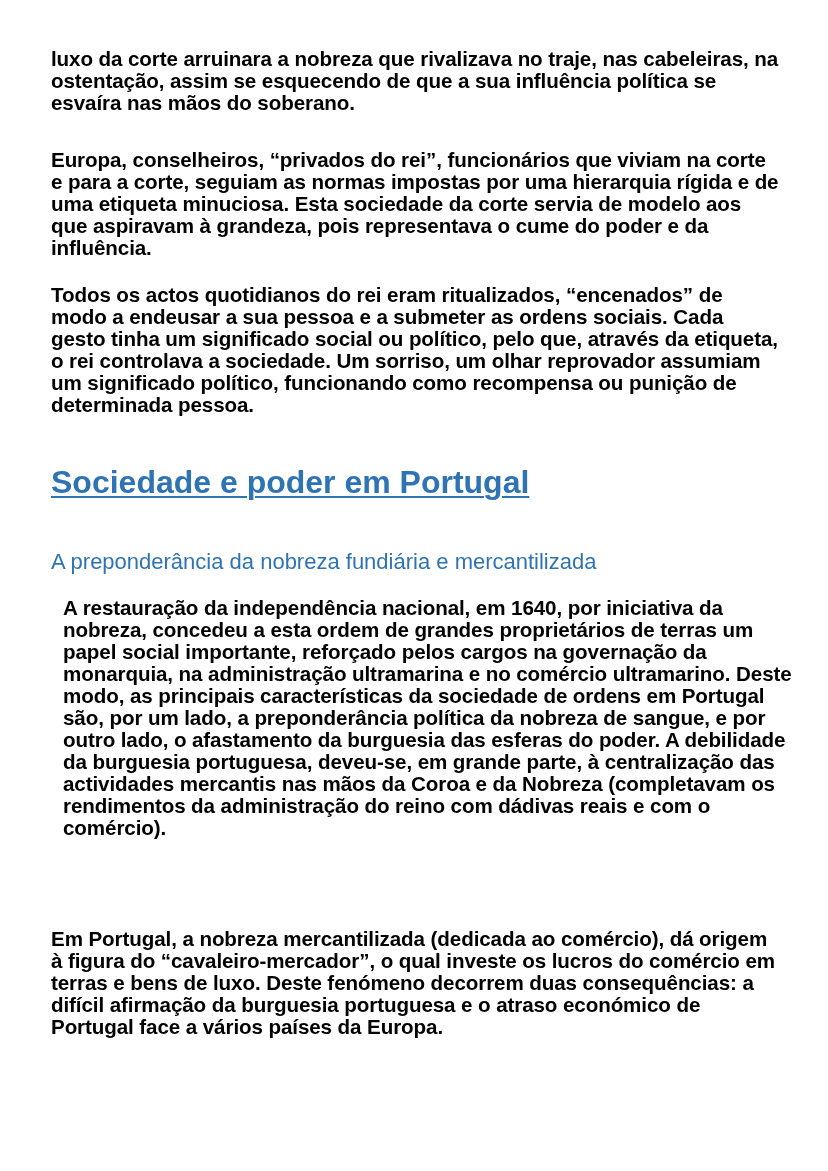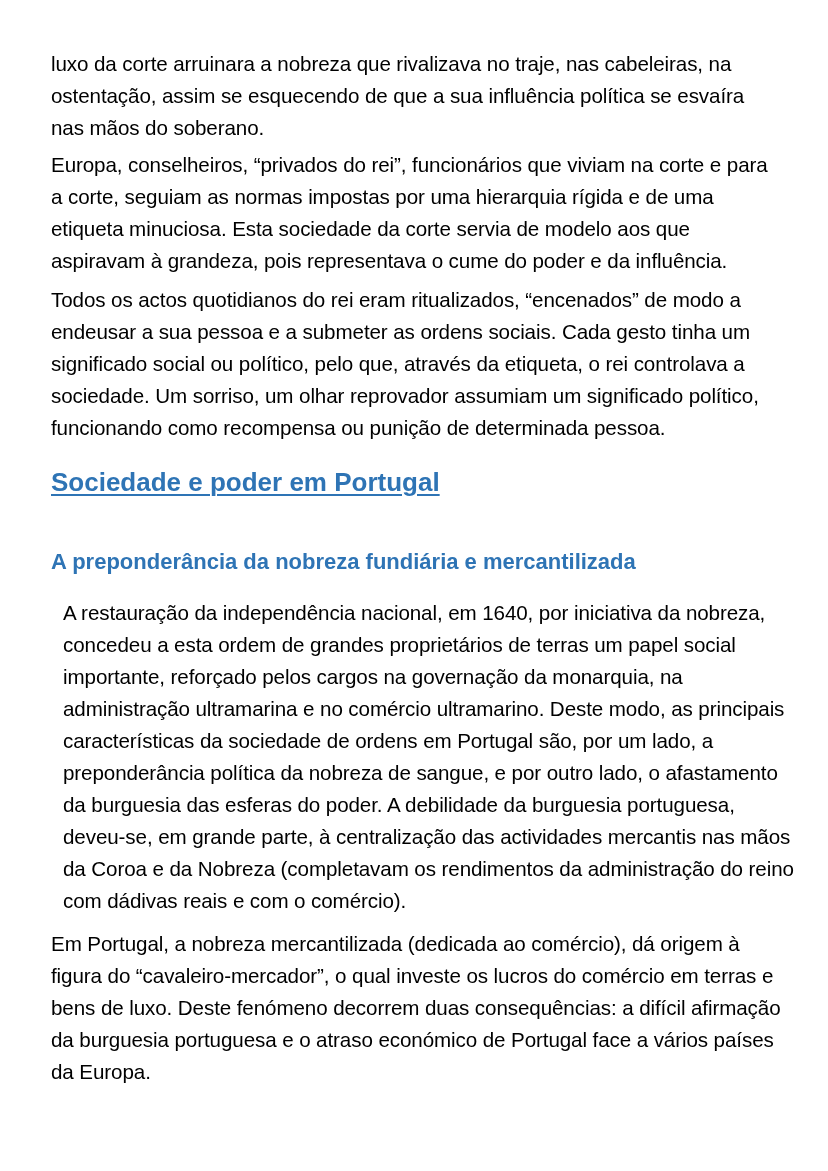--- a/index.html
+++ b/index.html
@@ -17,46 +17,47 @@
   }
   .page {
     position: absolute;
     left: 51px;
     top: 48px;
     width: 730px;
   }
   p.para {
     margin: 0;
     font-size: 20.6px;
-    line-height: 32px;
+    line-height: 22px;
     letter-spacing: -0.1px;
+    font-weight: bold;
   }
   .p1 { position: absolute; top: 0px; left: 0; width: 730px; }
   .p2 { position: absolute; top: 101px; left: 0; width: 730px; }
   .p3 { position: absolute; top: 236px; left: 0; width: 730px; }
   .h1 {
     position: absolute;
     top: 418px;
     left: 0;
     margin: 0;
-    font-size: 26px;
+    font-size: 32px;
     font-weight: bold;
     color: #2E74B5;
     text-decoration: underline;
     text-decoration-thickness: 2px;
     text-underline-offset: 3px;
     line-height: 32px;
   }
   .h2 {
     position: absolute;
     top: 500px;
     left: 0;
     margin: 0;
     font-size: 22px;
-    font-weight: bold;
+    font-weight: normal;
     color: #2E74B5;
     line-height: 28px;
   }
   .p4 { position: absolute; top: 549px; left: 12px; width: 735px; }
   .p5 { position: absolute; top: 880px; left: 0; width: 730px; }
 </style>
 </head>
 <body>
 
 <div class="page">

